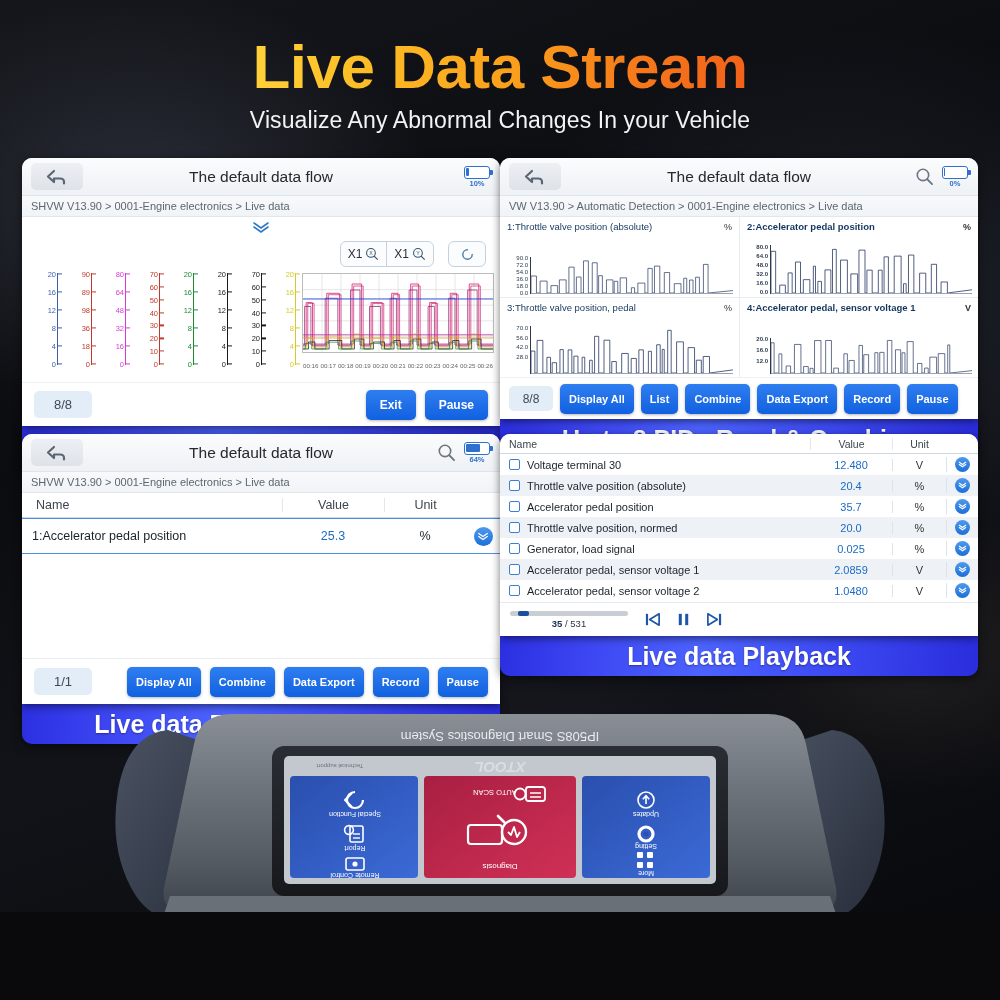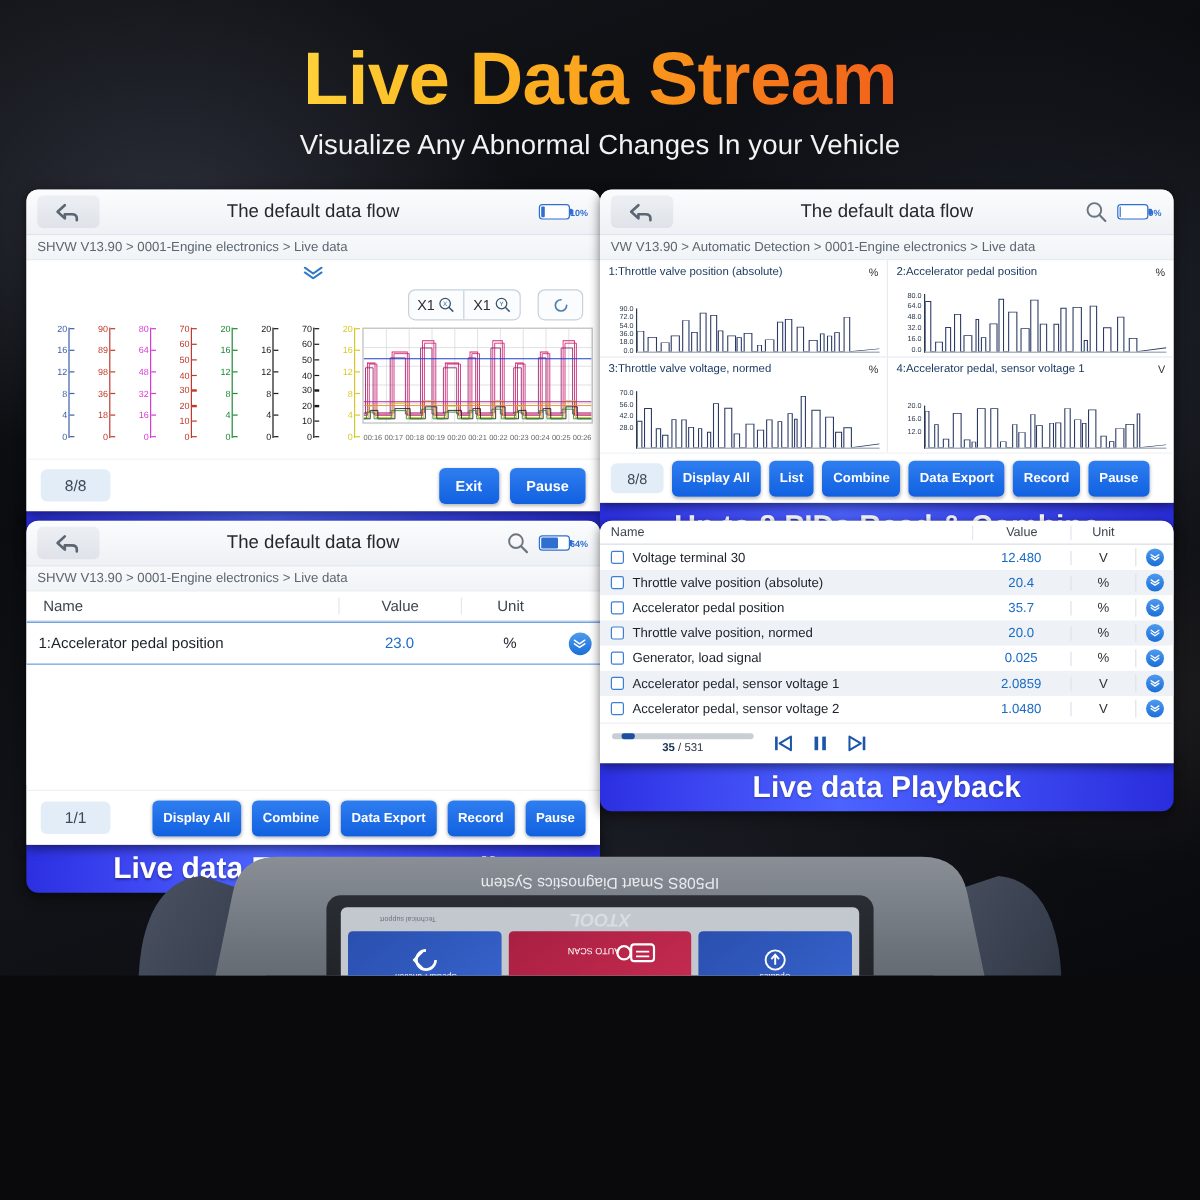--- a/index.html
+++ b/index.html
@@ -3,21 +3,21 @@
 <meta charset="utf-8">
 <style>
   * { box-sizing: border-box; margin: 0; padding: 0; }
   html, body {
     width: 1000px; height: 1000px;
     background: #0a0a0c;
     font-family: "Liberation Sans", sans-serif;
     overflow: hidden;
   }
   #page {
-    position: relative; width: 1000px; height: 813px;
+    position: relative; width: 1000px; height: 912px;
     background:
       radial-gradient(ellipse 420px 300px at 14% 22%, rgba(62,68,82,0.55), transparent 70%),
       radial-gradient(ellipse 480px 340px at 86% 30%, rgba(48,54,68,0.45), transparent 72%),
       radial-gradient(ellipse 560px 320px at 50% 92%, rgba(40,44,56,0.5), transparent 70%),
       radial-gradient(ellipse 300px 200px at 92% 72%, rgba(70,62,58,0.3), transparent 70%),
       linear-gradient(160deg, #15161b 0%, #0b0c10 38%, #121318 62%, #090a0d 100%);
     overflow: hidden;
   }
   
   .hero { position: absolute; top: 0; left: 0; width: 1000px; height: 148px;
@@ -57,21 +57,21 @@
     background: linear-gradient(#eceff3, #dfe3e9);
     border-radius: 5px; display: flex; align-items: center; justify-content: center;
   }
   .back-btn svg { width: 24px; height: 18px; }
   .tbar-title {
     position: absolute; left: 0; right: 0; text-align: center;
     font-size: 15.5px; color: #25282c; pointer-events: none;
   }
   .tbar-right { margin-left: auto; display: flex; align-items: center; gap: 8px; padding-right: 10px; z-index: 2; }
   .srch { width: 19px; height: 19px; }
-  .batt { display: flex; align-items: center; line-height: 1; }
+  .batt { display: flex; flex-direction: column; align-items: center; line-height: 1; }
   .batt-ico {
     width: 26px; height: 13px; border: 1.6px solid #2f6fd0; border-radius: 3px;
     position: relative; background: #fff; padding: 1.2px;
   }
   .batt-ico::after {
     content: ""; position: absolute; right: -3.5px; top: 3px;
     width: 2.5px; height: 5px; background: #2f6fd0; border-radius: 0 1px 1px 0;
   }
   .batt-fill { height: 100%; background: #2f6fd0; border-radius: 1px; }
   .batt-pct { font-size: 7.5px; color: #2f6fd0; margin-top: 1.5px; font-weight: bold; }
@@ -128,21 +128,21 @@
     color: #fff; font-size: 12px; font-weight: bold;
     display: flex; align-items: center; justify-content: center;
     box-shadow: 0 1px 3px rgba(0,0,0,0.28);
   }
   .bbtn.sm { padding: 0 9px; font-size: 11px; }
 
   
   .p2body { height: 160px; display: grid; grid-template-columns: 1fr 1fr; grid-template-rows: 1fr 1fr; }
   .mini { position: relative; padding: 4px 6px 2px 7px; overflow: hidden; }
   .mini + .mini { }
-  .mini.r { border-left: 1px solid #e8ecf0; }
+  .mini.r { border-left: 1px solid #e8ecf0; font-weight: bold; }
   .mini.b { border-top: 1px solid #e8ecf0; }
   .mini-t { font-size: 9.5px; color: #14375e; line-height: 1.22; padding-right: 16px; }
   .mini-u { position: absolute; right: 7px; top: 5px; font-size: 9px; color: #333; }
   .mini-plot { position: absolute; left: 7px; right: 6px; top: 28px; bottom: 3px; display: flex; }
   .mini-plot.tall { top: 40px; }
   .myax { width: 24px; position: relative; font-size: 6px; color: #2b3a4d; }
   .myax .lbl { position: absolute; right: 3px; transform: translateY(-50%); white-space: nowrap; }
   .myax .vline { position: absolute; right: 0.5px; top: 0; bottom: 0; width: 1px; background: #2b3a4d; }
   .mwave { flex: 1; position: relative; border-bottom: 1px solid #9aa4b0; }
   .p2foot { height: 42px; display: flex; align-items: center; padding: 0 9px; gap: 7px; background:#fff; border-top: 1px solid #eef1f4; }
@@ -497,21 +497,21 @@
                 <div class="lbl" style="top:59.199999999999996%">32.0</div>
                 <div class="lbl" style="top:77.60000000000001%">16.0</div>
                 <div class="lbl" style="top:96%">0.0</div>
               </div>
             <div class="mwave"><svg class="wv" width="100%" height="100%" viewBox="0 0 200 60" preserveAspectRatio="none">
                   <path d="M0 60 L0 60 L0 7.8519038948472115 L4.6254099968939135 7.8519038948472115 L4.6254099968939135 60 L8.645760525970609 60 L8.645760525970609 50.12969779881169 L14.276460043003997 50.12969779881169 L14.276460043003997 60 L17.01891336255656 60 L17.01891336255656 34.921627036725 L21.053442811059504 34.921627036725 L21.053442811059504 60 L24.336161422792898 60 L24.336161422792898 21.259349808683318 L29.358988334219433 21.259349808683318 L29.358988334219433 60 L32.17710066064126 60 L32.17710066064126 43.30904769492757 L38.67454171612604 43.30904769492757 L38.67454171612604 60 L42.1401275271271 60 L42.1401275271271 26.510910677961498 L44.27130602545631 26.510910677961498 L44.27130602545631 60 L46.610737621789205 60 L46.610737621789205 45.46530914002345 L50.213290304696784 45.46530914002345 L50.213290304696784 60 L53.70377059164632 60 L53.70377059164632 31.095014562408913 L59.54759247663784 31.095014562408913 L59.54759247663784 60 L61.17912474059458 60 L61.17912474059458 5.471195199280601 L64.94303792582033 5.471195199280601 L64.94303792582033 60 L69.1965612293205 60 L69.1965612293205 18.848377212345774 L76.00267566675444 18.848377212345774 L76.00267566675444 60 L79.4558707151822 60 L79.4558707151822 36.13394545769968 L86.19661554656764 36.13394545769968 L86.19661554656764 60 L87.52965430586116 60 L87.52965430586116 6.382602670408133 L93.51760214051119 6.382602670408133 L93.51760214051119 60 L95.44531405681991 60 L95.44531405681991 31.44066046711088 L100.68622974422118 31.44066046711088 L100.68622974422118 60 L106.79350935714017 60 L106.79350935714017 31.48529814718538 L110.60565506797546 31.48529814718538 L110.60565506797546 60 L112.50036150827088 60 L112.50036150827088 14.80588339027291 L116.80908558490177 14.80588339027291 L116.80908558490177 60 L122.59545021392192 60 L122.59545021392192 13.92498014584416 L129.49121778574363 13.92498014584416 L129.49121778574363 60 L131.85512722155784 60 L131.85512722155784 48.40394878219997 L134.47738794138533 48.40394878219997 L134.47738794138533 60 L136.80192359192387 60 L136.80192359192387 12.592481594808618 L142.139353951411 12.592481594808618 L142.139353951411 60 L147.87028387657847 60 L147.87028387657847 35.197698585315464 L153.9910027152817 35.197698585315464 L153.9910027152817 60 L159.5197131541184 60 L159.5197131541184 24.124784456624084 L164.74230682074202 24.124784456624084 L164.74230682074202 60 L169.21860665651906 60 L169.21860665651906 46.21639060704801 L175.5060325341793 46.21639060704801 L175.5060325341793 60 L200 56" fill="none" stroke="#2a3a63" stroke-width="0.9"></path>
                 </svg></div>
           </div>
         </div>
         <div class="mini b">
-          <div class="mini-t">3:Throttle valve voltage, normed</div>
+          <div class="mini-t">3:Throttle valve position, pedal</div>
           <div class="mini-u">%</div>
           <div class="mini-plot">
             <div class="myax">
                 <div class="vline"></div>
                 <div class="lbl" style="top:4%">70.0</div>
                 <div class="lbl" style="top:24%">56.0</div>
                 <div class="lbl" style="top:44%">42.0</div>
                 <div class="lbl" style="top:64%">28.0</div>
               </div>
             <div class="mwave"><svg class="wv" width="100%" height="100%" viewBox="0 0 200 60" preserveAspectRatio="none">
@@ -575,21 +575,21 @@
 
       <div class="thead">
         <div class="th-n">Name</div>
         <div class="th-v">Value</div>
         <div class="th-u">Unit</div>
         <div class="th-x"></div>
       </div>
       <div class="body p3body">
         <div class="trow sel">
           <div class="td-n">1:Accelerator pedal position</div>
-          <div class="td-v">23.0</div>
+          <div class="td-v">25.3</div>
           <div class="td-u">%</div>
           <div class="td-x">
             <div class="dbl">
               <svg width="12" height="9" viewBox="0 0 14 10">
                   <path d="M2 1.5 L7 5 L12 1.5 M2 5 L7 8.5 L12 5" fill="none" stroke="#fff" stroke-width="1.5" stroke-linecap="round"></path>
                 </svg>
             </div>
           </div>
         </div>
         <div class="emptyfill" style="height:100px"></div>

